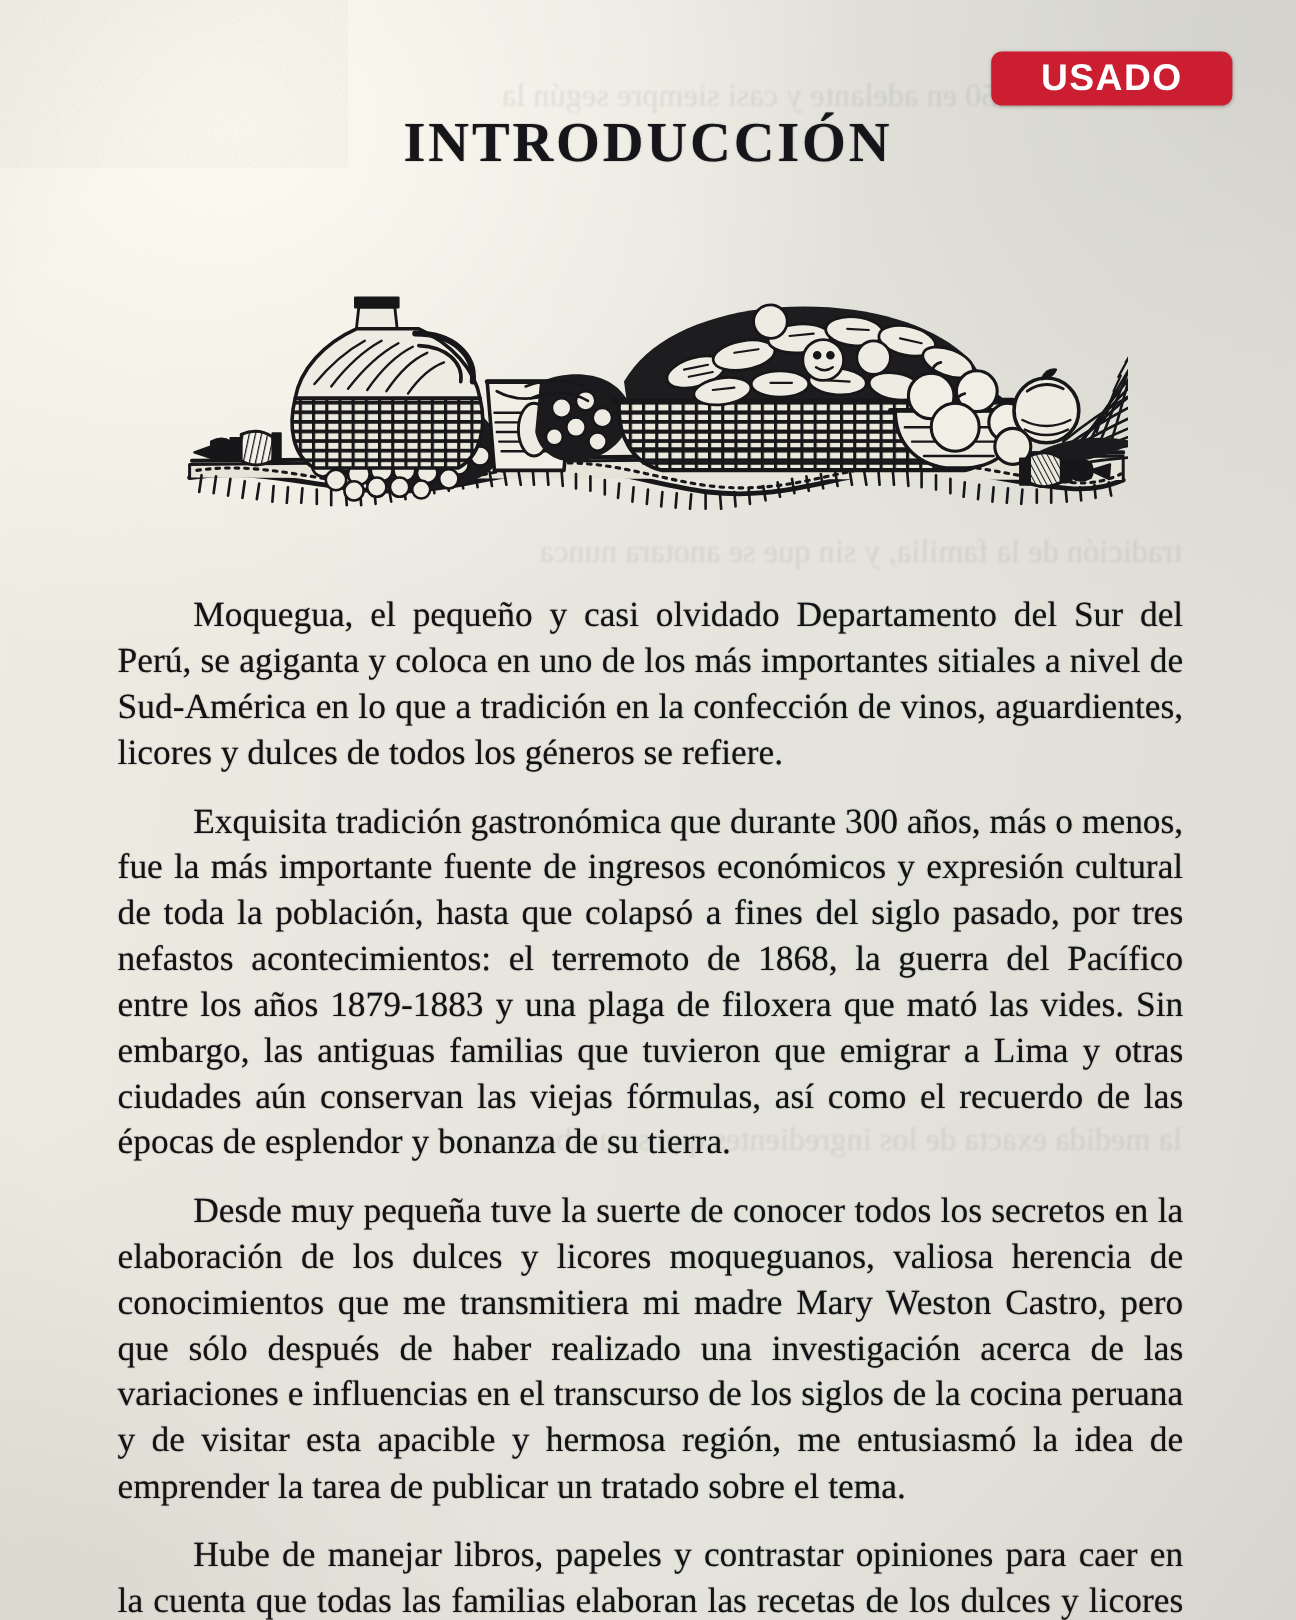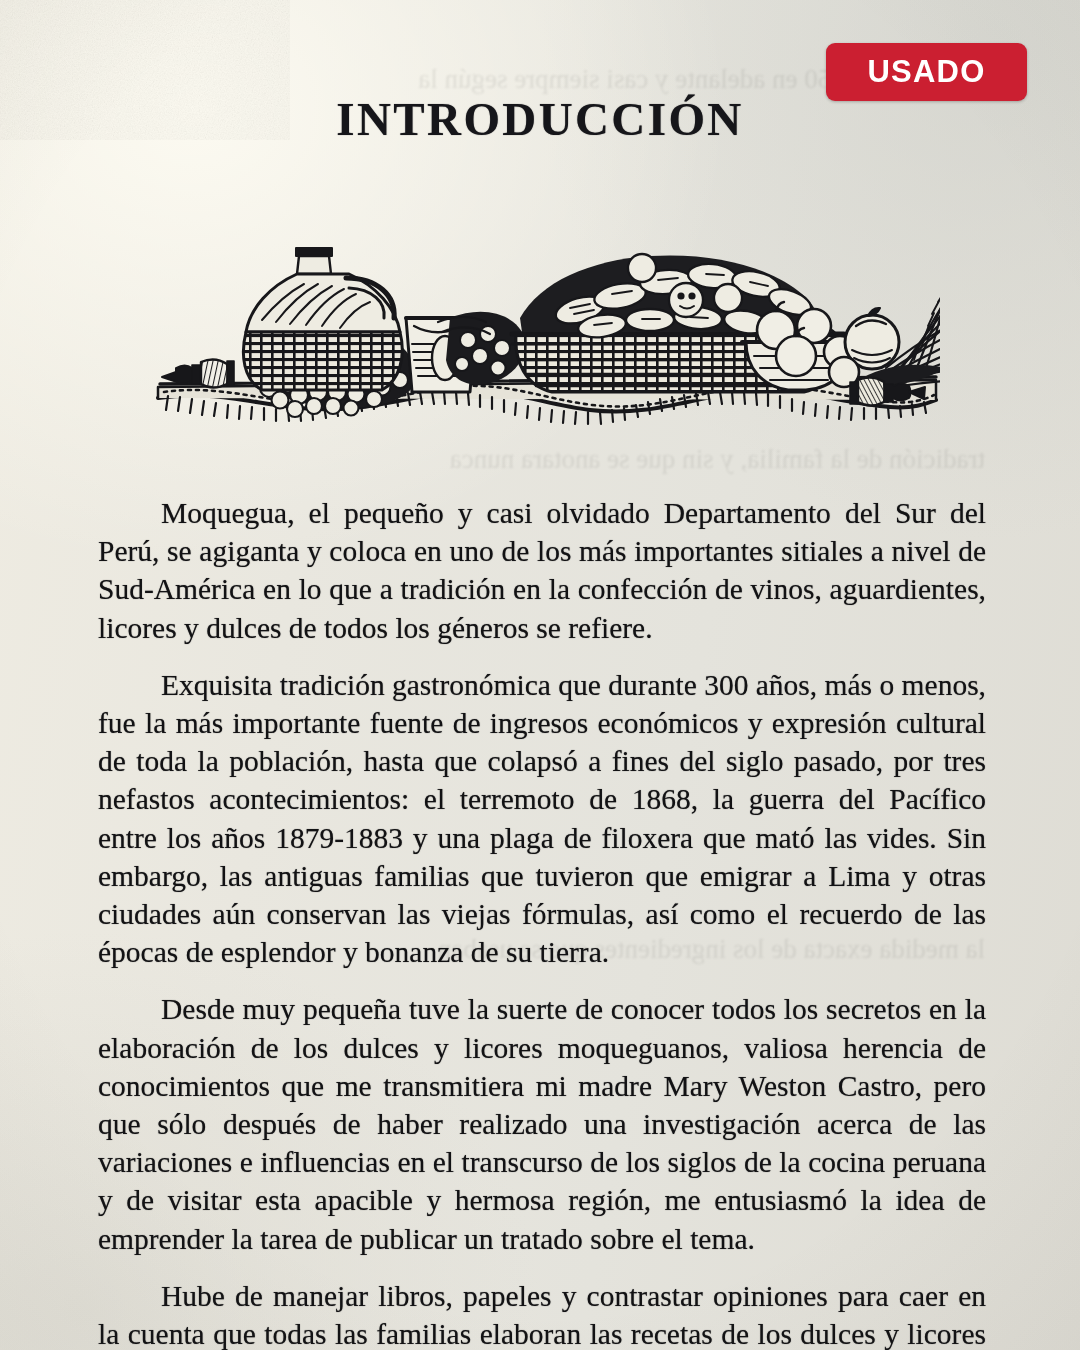--- a/index.html
+++ b/index.html
@@ -50,21 +50,21 @@
   }
   .ghost-block{position:absolute;left:95px;width:890px;}
   .g1{top:60px;}
   .g2{top:440px;}
   .g3{top:930px;}
 
   
   .badge{
     position:absolute;
     left:826px;top:43px;
-    width:201px;height:58px;
+    width:201px;height:45px;
     background:#cb1f31;
     border-radius:9px;
     display:flex;align-items:center;justify-content:center;
     box-shadow:0 1px 3px rgba(0,0,0,0.25);
   }
   .badge span{
     font-family:"Liberation Sans", sans-serif;
     font-weight:bold;
     font-size:31px;
     letter-spacing:1.2px;

